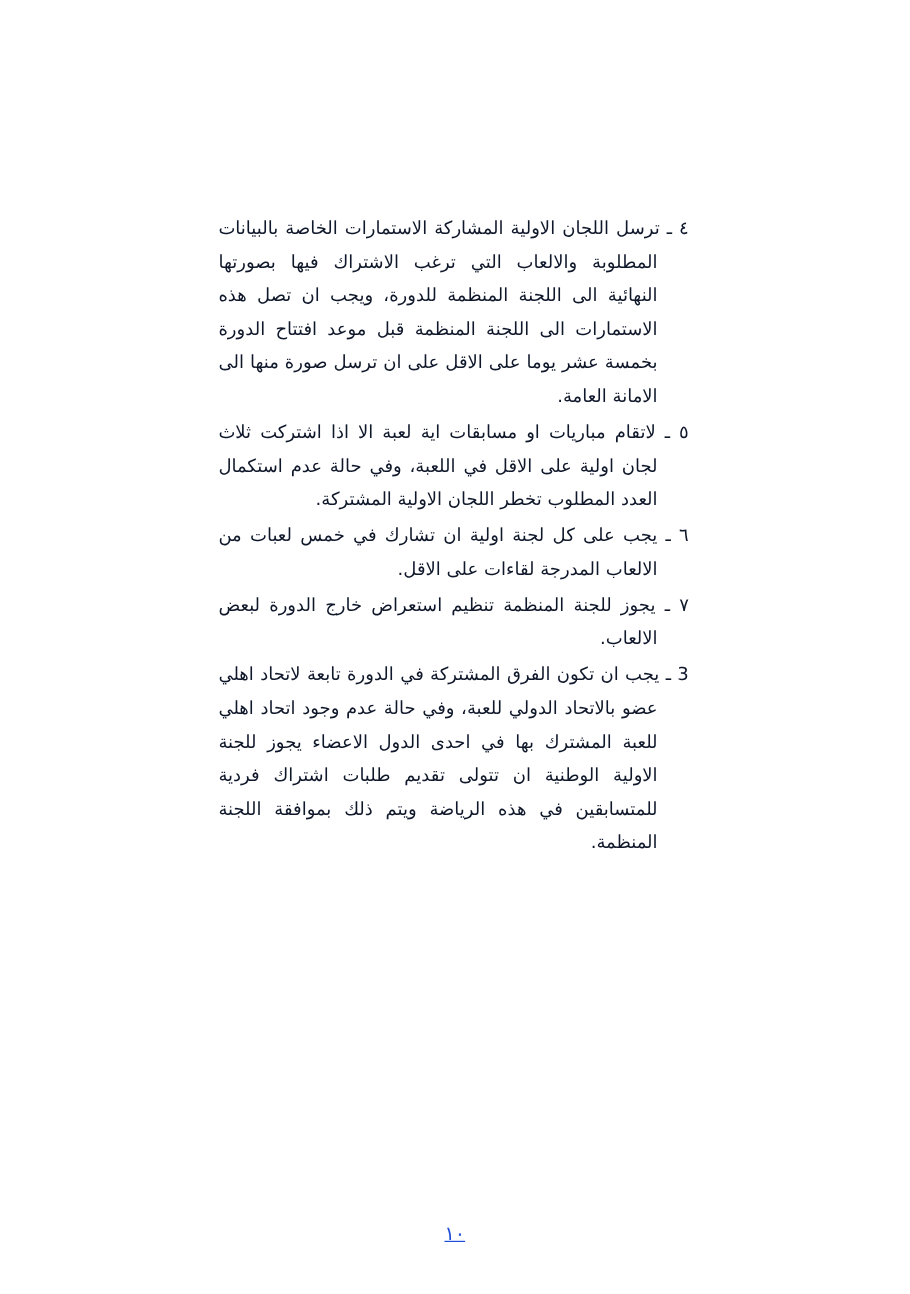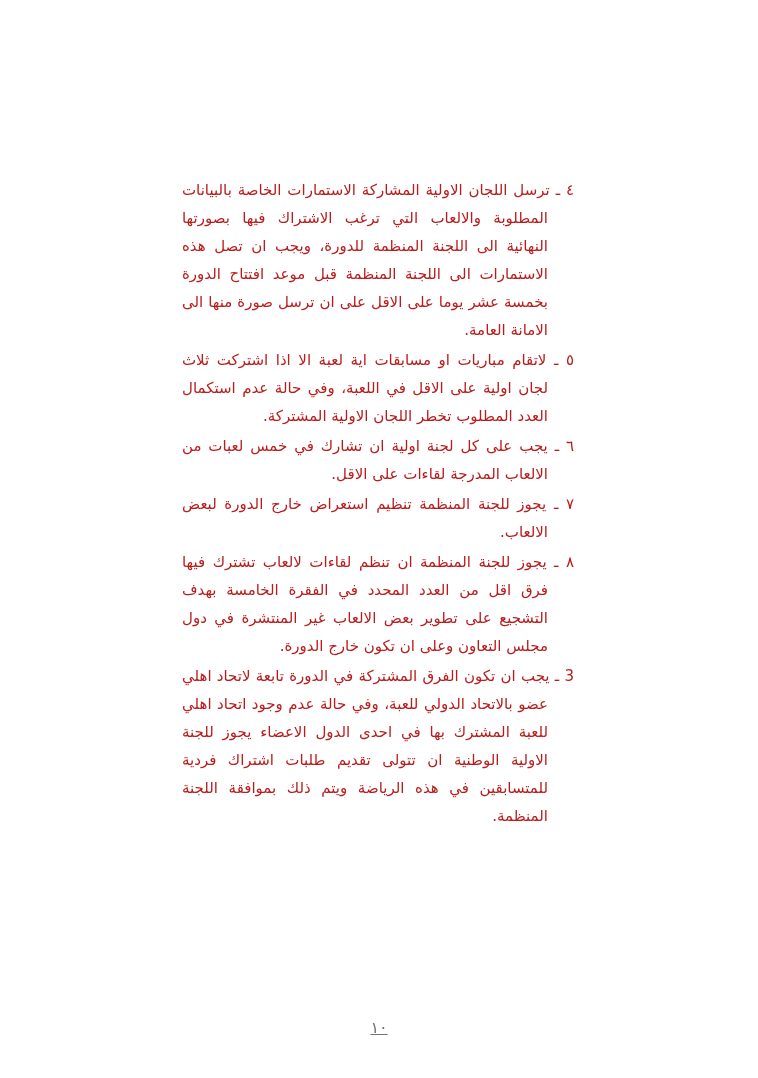--- a/index.html
+++ b/index.html
@@ -18,38 +18,38 @@
     overflow: hidden;
   }
   .text-block {
     position: absolute;
     top: 176px;
     right: 184px;
     width: 392px;
     direction: rtl;
     unicode-bidi: embed;
     text-align: justify;
-    color: #b91c1c;
+    color: #0f172a;
     font-size: 15px;
     line-height: 28px;
   }
   .item {
     margin: 0 0 2px 0;
     padding-right: 26px;   
     text-indent: -26px;    
   }
   .clause-num { white-space: nowrap; }
   .page-number {
     position: absolute;
     top: 1018px;
     left: 0;
     width: 100%;
     text-align: center;
     direction: rtl;
-    color: #737373;
+    color: #1d4ed8;
     font-size: 16px;
     text-decoration: underline;
   }
 </style>
 </head>
 <body>
 
 <div class="page">
 
   <div class="text-block">
@@ -67,24 +67,20 @@
     <p class="item">
       <span class="clause-num">٦ ـ</span>
       <span class="clause-text">يجب على كل لجنة اولية ان تشارك في خمس لعبات من الالعاب المدرجة لقاءات على الاقل.</span>
     </p>
 
     <p class="item">
       <span class="clause-num">٧ ـ</span>
       <span class="clause-text">يجوز للجنة المنظمة تنظيم استعراض خارج الدورة لبعض الالعاب.</span>
     </p>
 
-    <p class="item">
-      <span class="clause-num">٨ ـ</span>
-      <span class="clause-text">يجوز للجنة المنظمة ان تنظم لقاءات لالعاب تشترك فيها فرق اقل من العدد المحدد في الفقرة الخامسة بهدف التشجيع على تطوير بعض الالعاب غير المنتشرة في دول مجلس التعاون وعلى ان تكون خارج الدورة.</span>
-    </p>
 
     <p class="item">
       <span class="clause-num">3 ـ</span>
       <span class="clause-text">يجب ان تكون الفرق المشتركة في الدورة تابعة لاتحاد اهلي عضو بالاتحاد الدولي للعبة، وفي حالة عدم وجود اتحاد اهلي للعبة المشترك بها في احدى الدول الاعضاء يجوز للجنة الاولية الوطنية ان تتولى تقديم طلبات اشتراك فردية للمتسابقين في هذه الرياضة ويتم ذلك بموافقة اللجنة المنظمة.</span>
     </p>
 
 
   </div>
 
   <div class="page-number">١٠</div>

